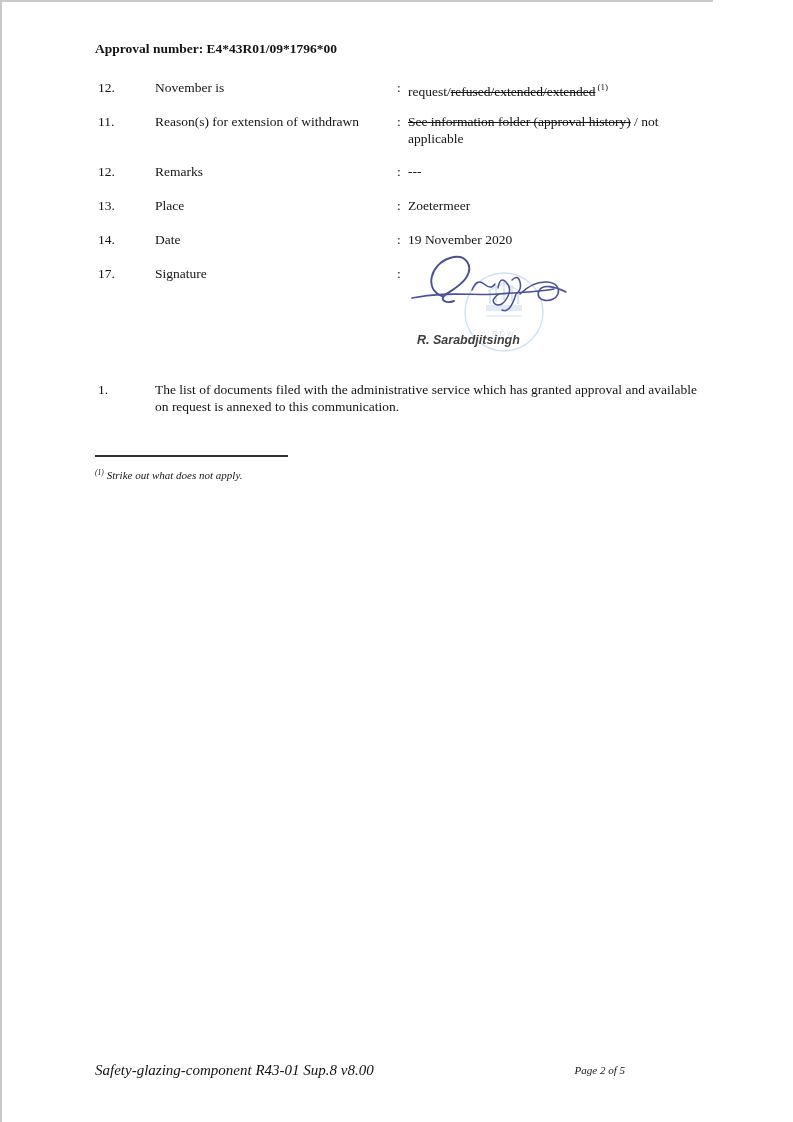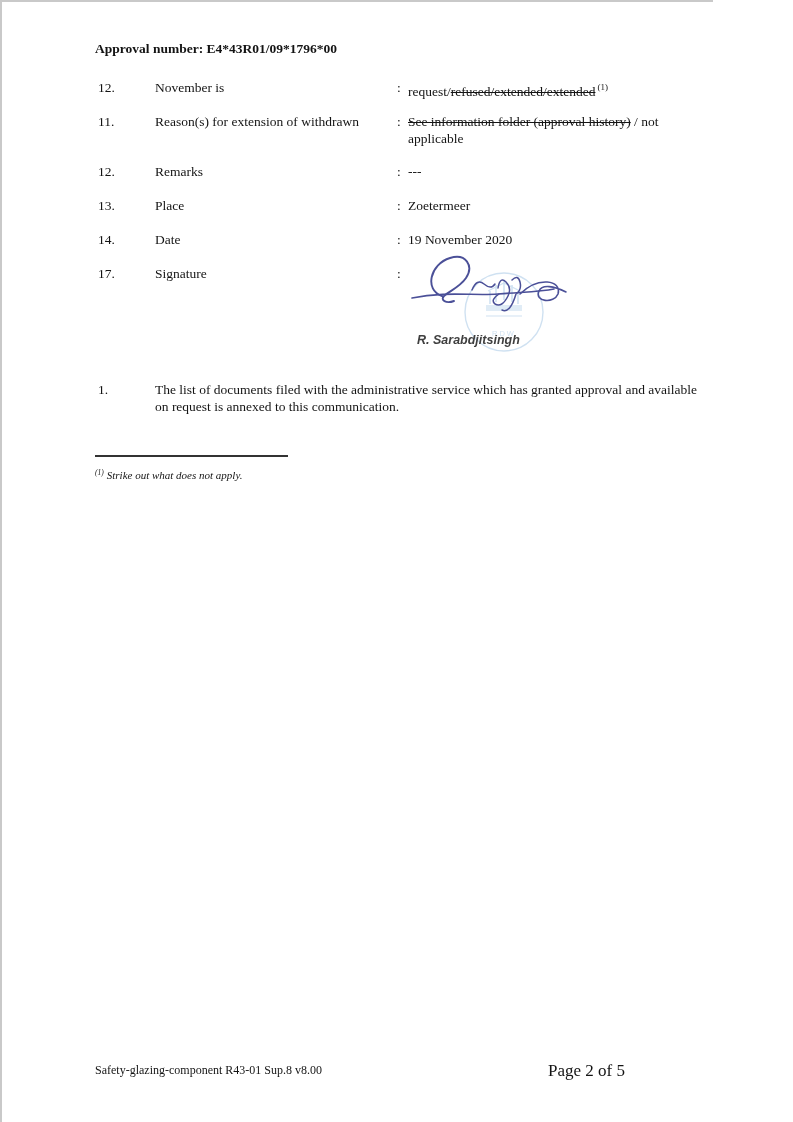--- a/index.html
+++ b/index.html
@@ -46,25 +46,25 @@
     width:193px; border-top:2px solid #333;
   }
   .footnote {
     position:absolute; left:93px; top:462px;
     font-size:11px;
     font-style:italic;
   }
   .footnote .marker { font-size:7.5px; vertical-align:4px; margin-right:3px; }
   .footer-left {
     position:absolute; left:93px; top:1060px;
-    font-size:12px;
+    font-style:italic; font-size:15px;
   }
   .footer-right {
     position:absolute; right:88px; top:1060px;
-    font-size:17px;
+    font-style:italic; font-size:11px;
   }
 </style>
 </head>
 <body>
 
 <div class="page">
 
   <div class="header">Approval number: E4*43R01/09*1796*00</div>
 
   <div class="row" style="top:77px">

